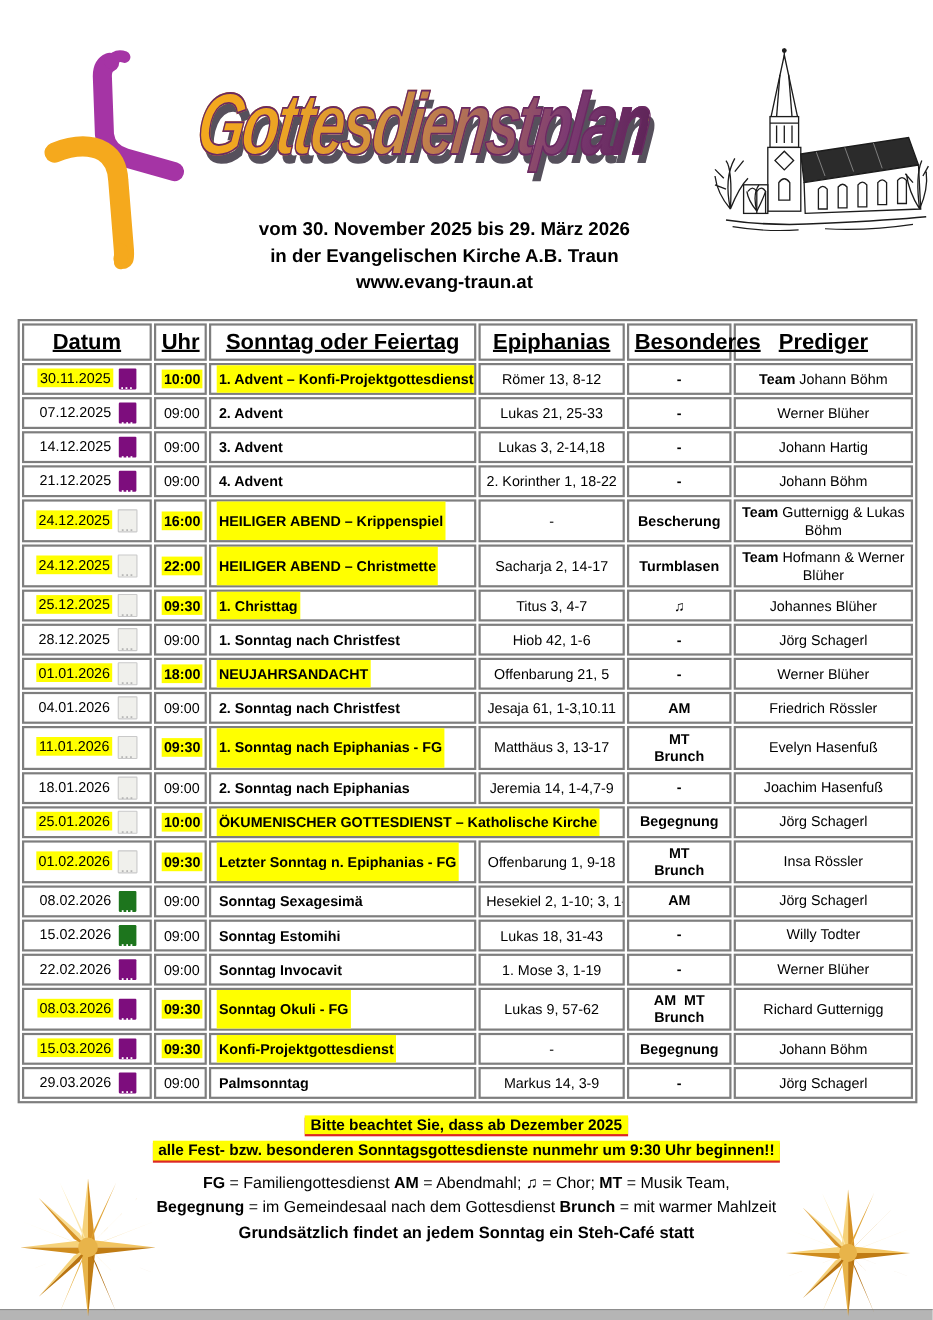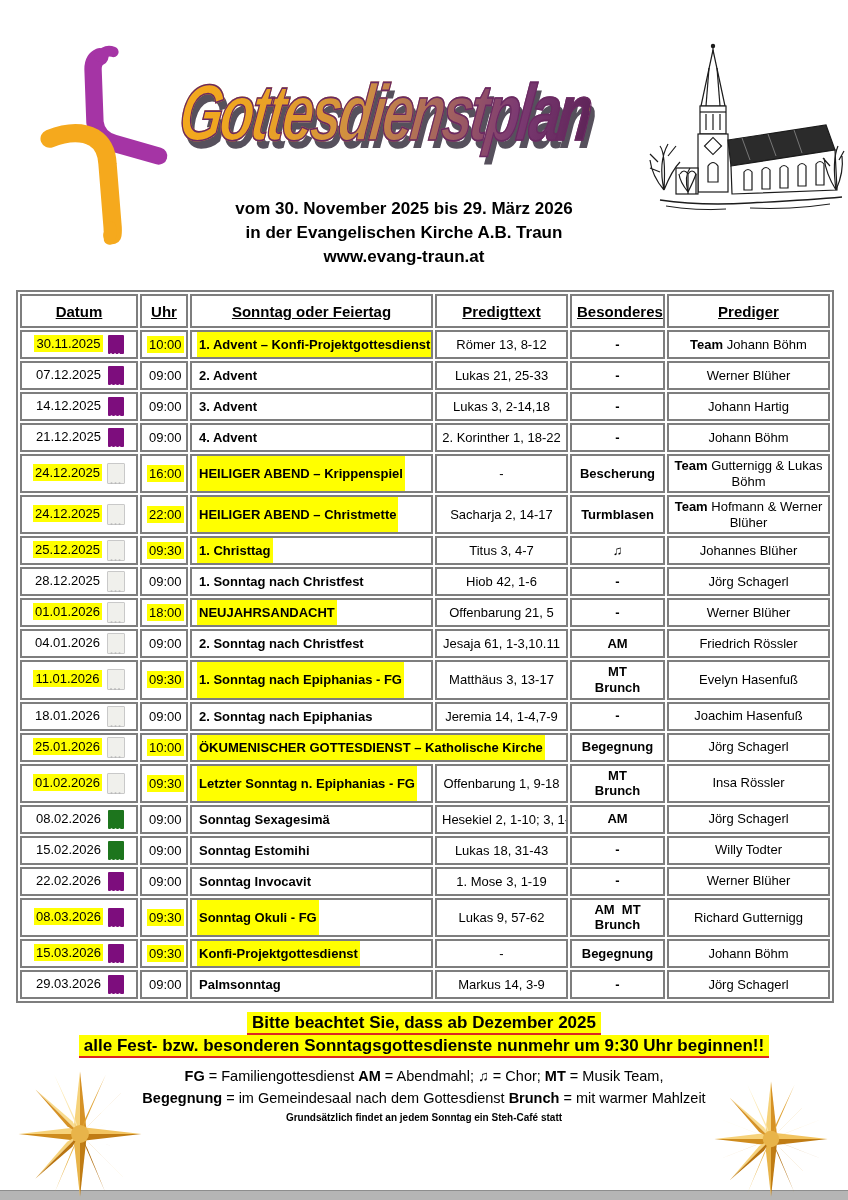--- a/index.html
+++ b/index.html
@@ -24,50 +24,50 @@
     -webkit-text-stroke:1.2px #6a2a62;
   }
   .subtitle{position:absolute;top:197px;left:0;width:808px;text-align:center;
     font-weight:bold;font-size:17px;line-height:1.4;}
   
   table.plan{
     margin:2px 16px 0 16px;width:816px;table-layout:fixed;
     border-collapse:separate;border-spacing:2px;border:2px solid #7e7e7e;background:#fff;
   }
   .plan th,.plan td{border:2px solid #7e7e7e;padding:2px 5px;vertical-align:middle;background:#fff;}
-  .plan th{height:26px;font-size:15px;text-align:center;}
+  .plan th{height:26px;font-size:20px;text-align:center;}
   .plan th span{text-decoration:underline;}
   .plan td{height:21px;font-size:13px;}
   .c-date{text-align:center;white-space:nowrap;font-size:13.5px;}
   .date-text{padding:1px 2px;}
   .hl{background:#ffff00;}
   .lit-icon{display:inline-block;width:16px;height:19px;margin-left:5px;vertical-align:middle;
     position:relative;border-radius:1px;}
   .lit-icon::after{content:"...";position:absolute;bottom:-3px;left:0;right:0;text-align:center;
     font-size:11px;font-weight:bold;letter-spacing:1px;line-height:1;}
   .lit-purple{background:#7d0d7d;color:#fff;}
   .lit-green{background:#1d751d;color:#fff;}
   .lit-white{background:#f0f0ec;border:1px solid #c9c9c9;color:#b7b7b7;}
   .c-time{text-align:center;}
   .time-text{padding:1px 2px;}
-  .time-text.hl{font-weight:normal;}
+  .time-text.hl{font-weight:bold;}
   .c-title{text-align:left;font-weight:bold;white-space:nowrap;overflow:hidden;}
   .title-text{padding:19px 2px;}
   .c-text{text-align:center;font-size:12.5px;white-space:nowrap;overflow:hidden;}
   .c-special{text-align:center;font-weight:bold;white-space:pre-wrap;line-height:1.2;font-size:13px;}
   .c-preacher{text-align:center;line-height:1.2;}
   .c-preacher b{font-weight:bold;margin-top:20px;}
   
   .footer{position:relative;margin-top:8px;text-align:center;}
-  .notice-line{display:inline-block;background:#ffff00;font-weight:bold;font-size:17px;
+  .notice-line{display:inline-block;background:#ffff00;font-weight:bold;font-size:14px;
     padding:0 5px;line-height:1.25;box-shadow:0 2px 0 rgba(214,0,0,.85);}
   .notice{line-height:1.45;}
   .legend{margin-top:9px;font-size:14.5px;line-height:1.5;}
   .legend b{font-weight:bold;text-align:right;}
-  .legend-bold{font-weight:bold;font-size:10px;}
+  .legend-bold{font-weight:bold;font-size:15px;}
   .star-svg{position:absolute;z-index:2;}
   .star-left{left:16px;top:1068px;}
   .star-right{left:712px;top:1078px;}
   .bottom-bar{position:absolute;left:0;bottom:0;width:848px;height:9px;background:#b5b5b5;border-top:1px solid #8d8d8d;}
 </style>
 </head>
 <body>
 
 <div class="header">
 
@@ -133,21 +133,21 @@
       <col style="width:243px">
     <col style="width:133px">
       <col style="width:95px">
       <col style="width:163px">
   </colgroup>
   <thead>
     <tr>
       <th><span>Datum</span></th>
       <th><span>Uhr</span></th>
       <th><span>Sonntag oder Feiertag</span></th>
-      <th><span>Predigttext</span></th>
+      <th><span>Epiphanias</span></th>
       <th><span>Besonderes</span></th>
       <th><span>Prediger</span></th>
     </tr>
   </thead>
   <tbody>
       <tr>
     <td class="c-date">
       <span class="date-text hl">30.11.2025</span><span class="lit-icon lit-purple"></span>
     </td>
     <td class="c-time">

